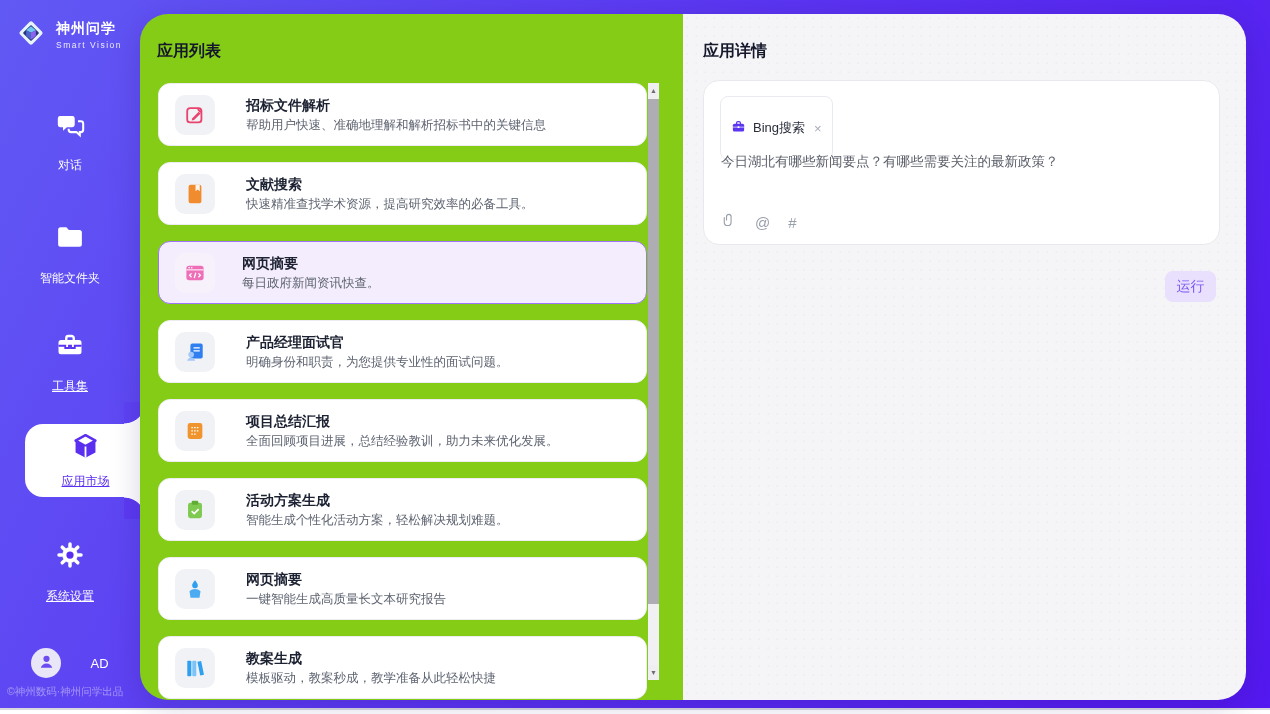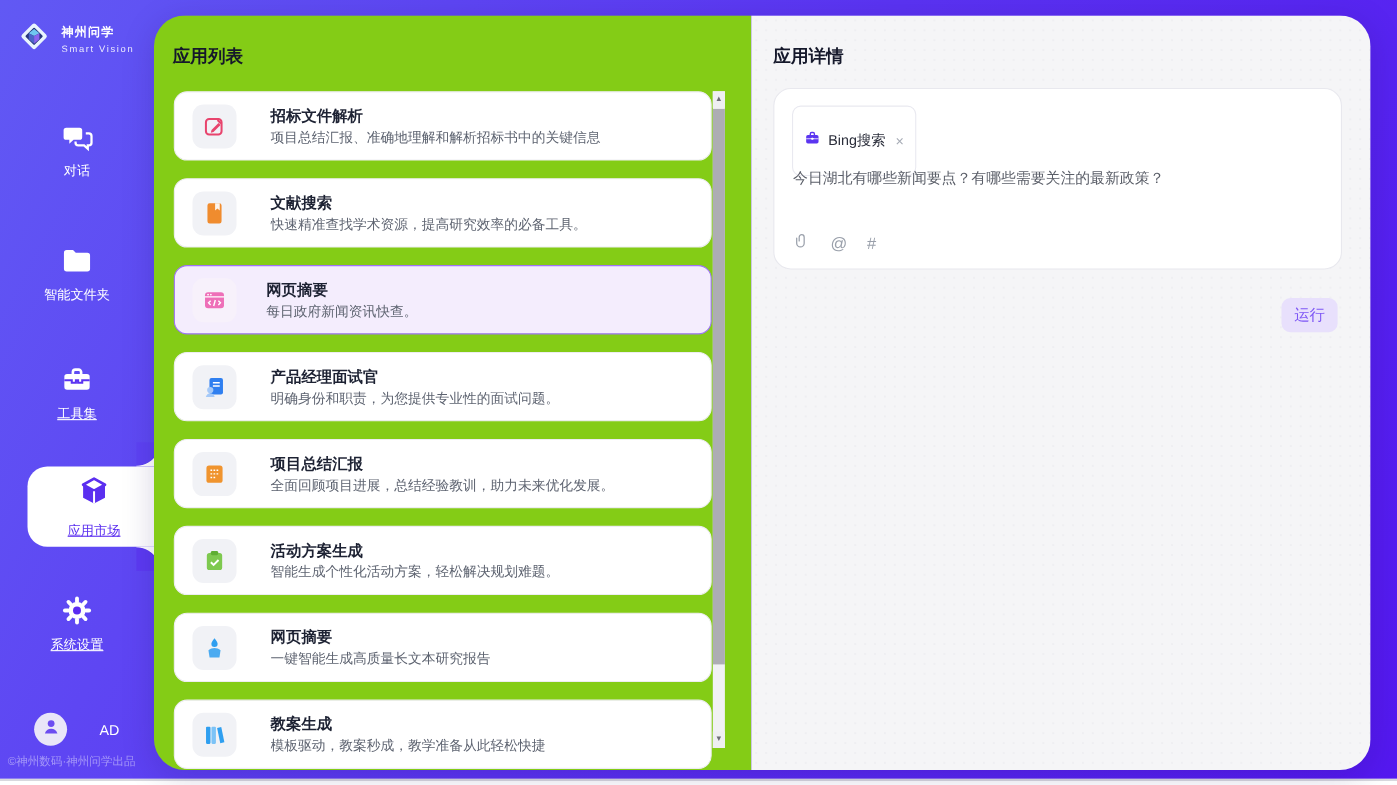--- a/index.html
+++ b/index.html
@@ -70,24 +70,24 @@
   .run-btn{
     position:absolute;right:30px;top:257px;width:51px;height:31px;border-radius:8px;
     background:#e8e0fc;color:#7e57f5;font-size:14px;display:flex;align-items:center;justify-content:center;
     cursor:pointer;user-select:none;
   }
 
   
   .sidebar{position:absolute;left:0;top:0;width:140px;height:708px;}
   .logo{position:absolute;left:13px;top:15px;display:flex;align-items:center;gap:7px;}
   .logo-texts{display:flex;flex-direction:column;}
-  .logo-name{font-size:11px;font-weight:bold;color:#fff;letter-spacing:1px;}
+  .logo-name{font-size:14px;font-weight:bold;color:#fff;letter-spacing:1px;}
   .logo-tag{font-size:8.5px;color:rgba(255,255,255,.88);letter-spacing:1.5px;margin-top:2px;}
   .nav-item{
-    position:absolute;left:0;width:140px;display:flex;flex-direction:column;align-items:center;gap:3px;
+    position:absolute;left:0;width:140px;display:flex;flex-direction:column;align-items:center;gap:14px;
     cursor:pointer;
   }
   .nav-label{font-size:12px;color:#fff;}
   .nav-label.u{text-decoration:underline;}
   .nav-item.active{
     left:25px;width:121px;top:424px;height:73px;background:#fff;border-radius:18px 0 0 18px;
     justify-content:center;gap:7px;
   }
   .nav-item.active .nav-label{color:#5b2ff0;}
   .nav-item.active::before{
@@ -194,21 +194,21 @@
         <div class="card">
     <span class="card-icon">
             <svg viewBox="0 0 24 24" width="22" height="22">
               <rect x="3.5" y="4.5" width="15.5" height="15.5" rx="3.2" fill="none" stroke="#e8446d" stroke-width="2"></rect>
               <path d="M9 15.5l7-7 2 2-7 7-2.6.6z" fill="#e8446d"></path>
               <path d="M15 5.5l3.5 3.5" stroke="#e8446d" stroke-width="2"></path>
             </svg>
           </span>
     <span class="card-texts">
       <span class="card-name">招标文件解析</span>
-      <span class="card-desc">项目总结汇报、准确地理解和解析招标书中的关键信息</span>
+      <span class="card-desc">帮助用户快速、准确地理解和解析招标书中的关键信息</span>
     </span>
   </div>
         <div class="card">
     <span class="card-icon">
             <svg viewBox="0 0 24 24" width="22" height="22">
               <path d="M5 4.2a2.2 2.2 0 0 1 2.2-2.2h9.6A2.2 2.2 0 0 1 19 4.2v15.6a2.2 2.2 0 0 1-2.2 2.2H7.2A2.2 2.2 0 0 1 5 19.8z" fill="#f08c2e"></path>
               <path d="M12.6 2h4.6v7l-2.3-1.8L12.6 9z" fill="#fff" opacity=".9"></path>
             </svg>
           </span>
     <span class="card-texts">

